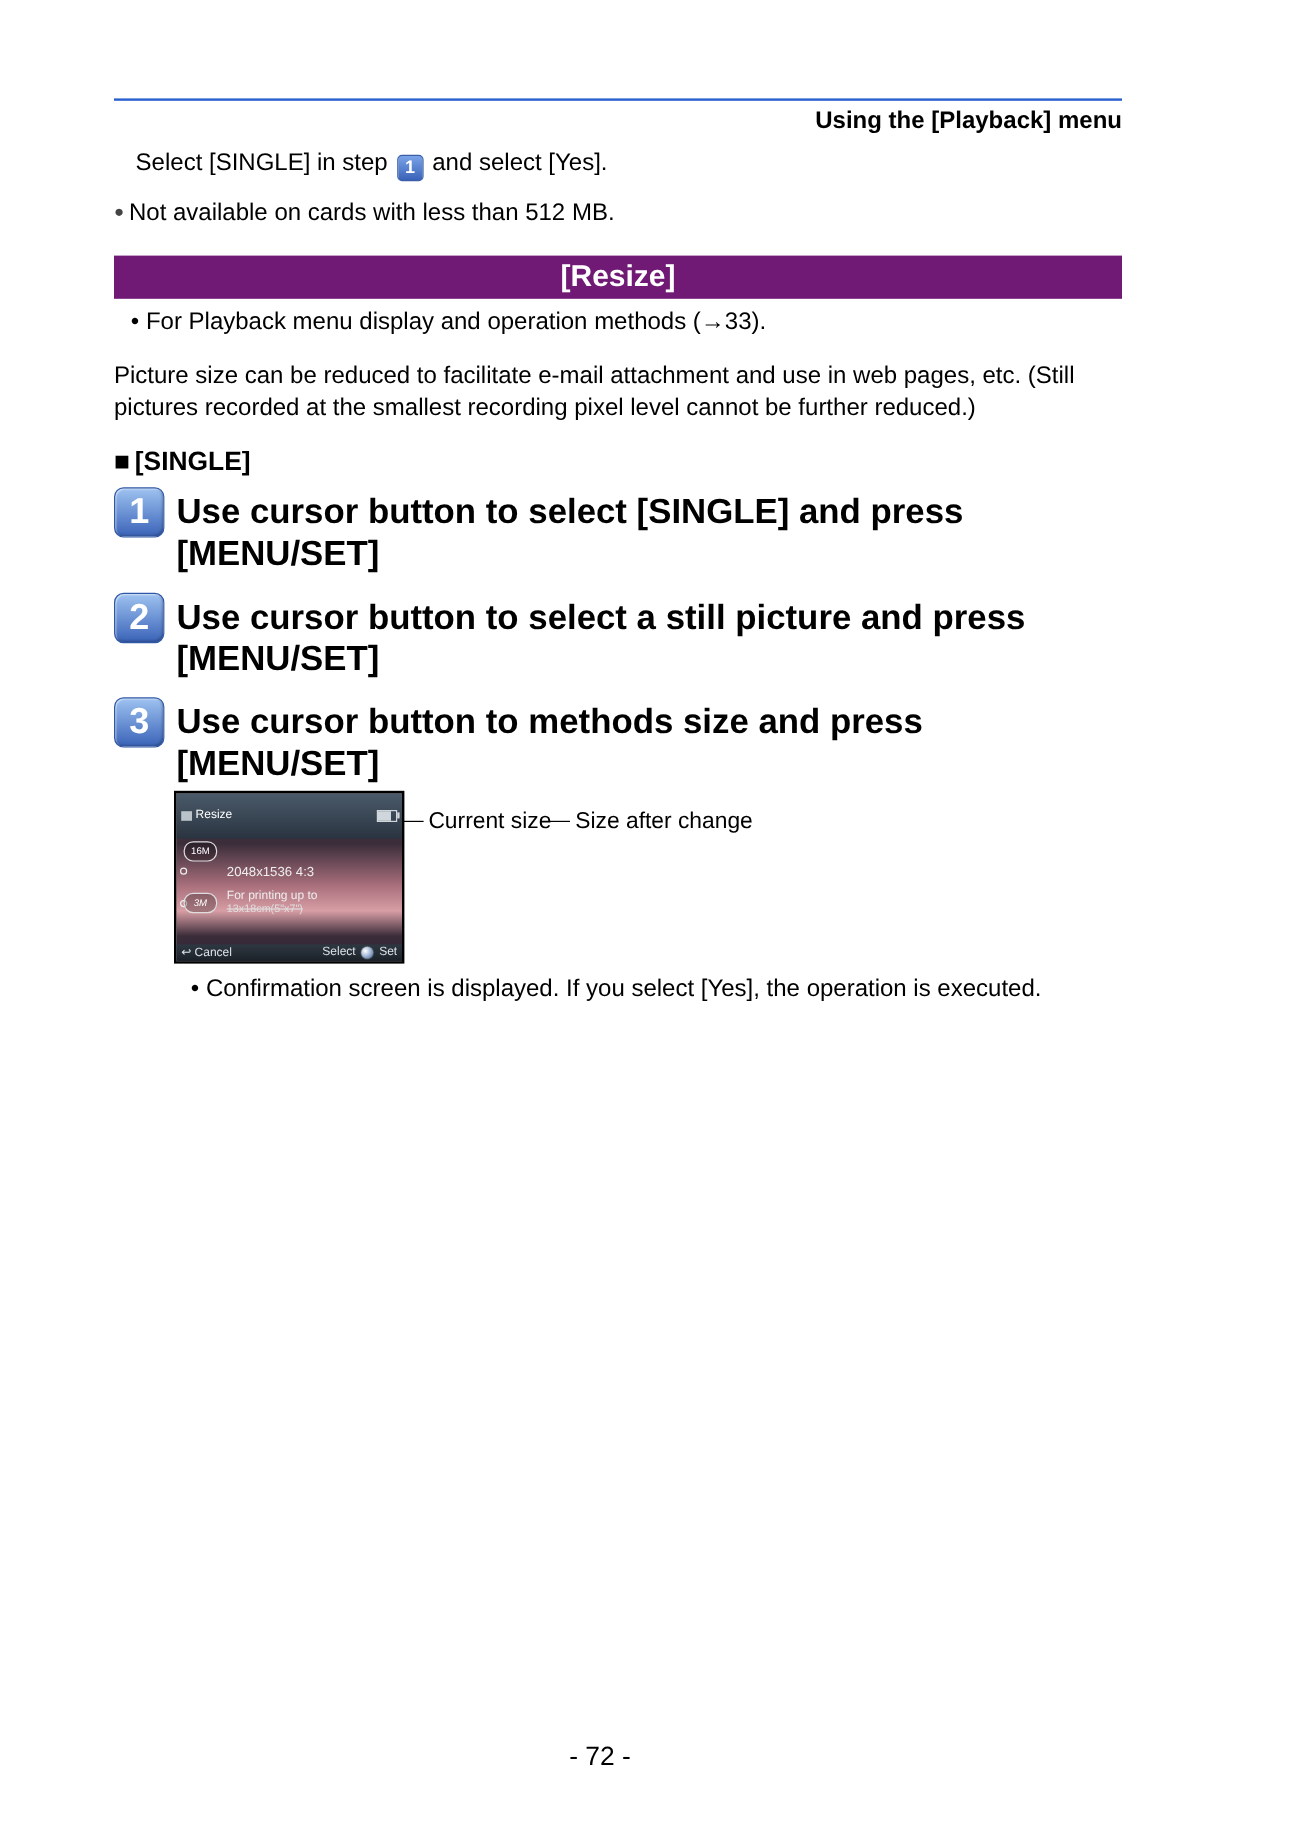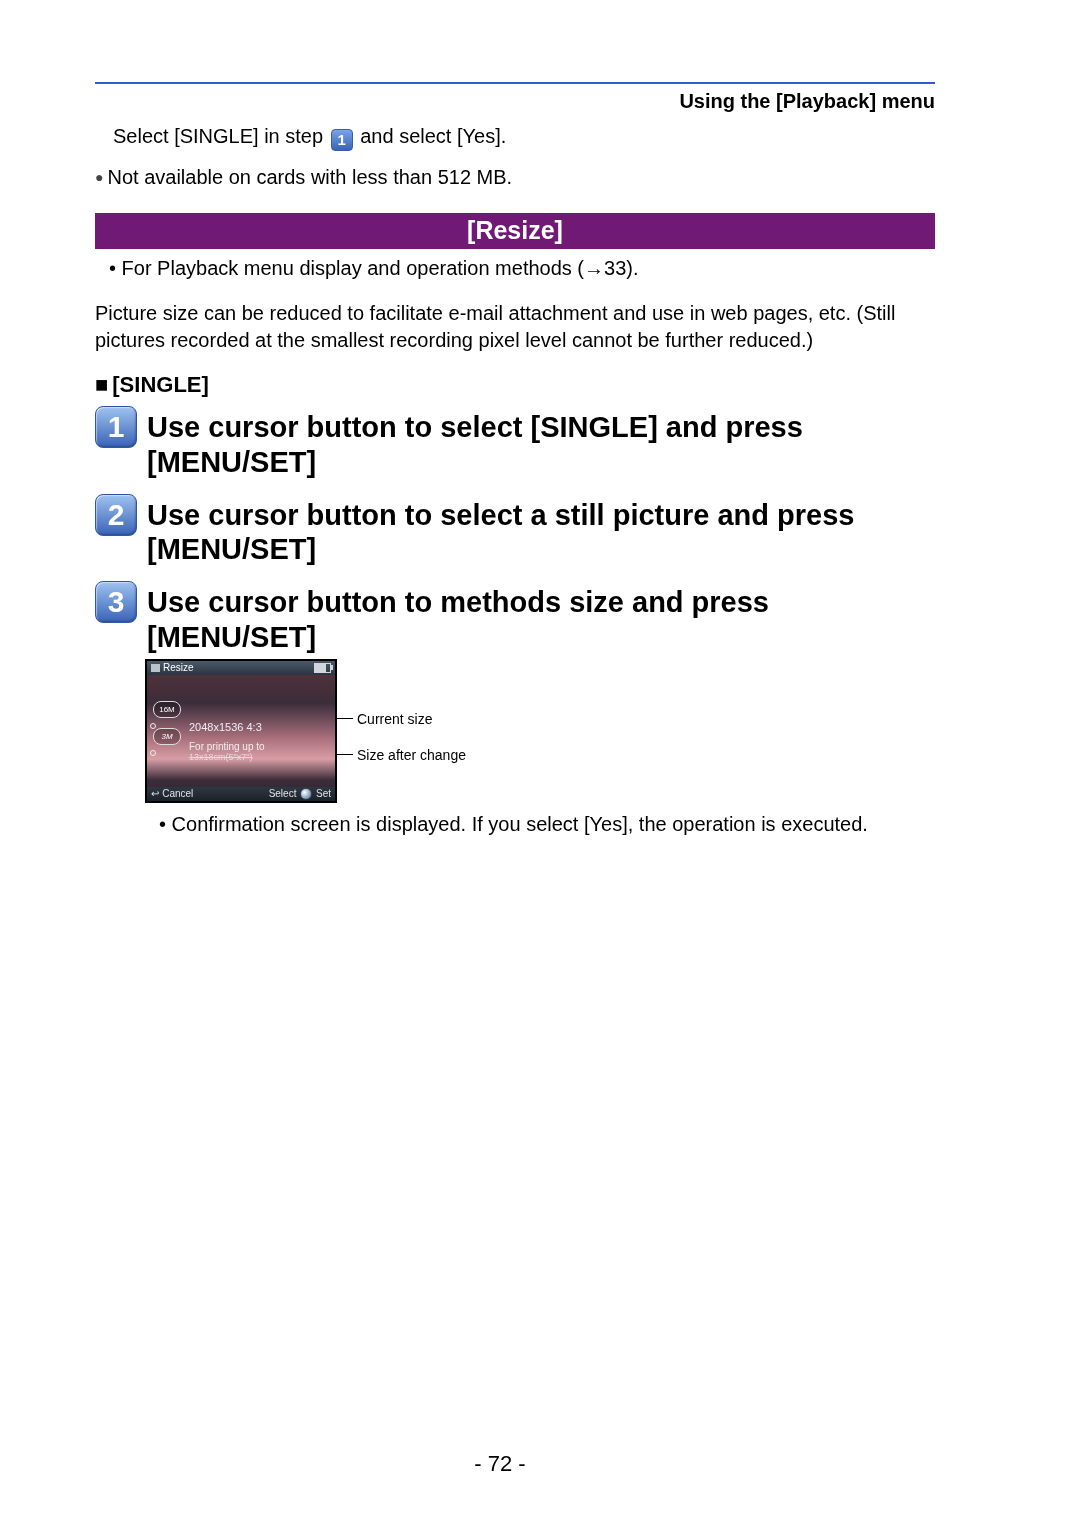--- a/index.html
+++ b/index.html
@@ -120,21 +120,21 @@
     position:relative;
     color:#fff;
     font-size:10px;
     overflow:hidden;
   }
   .ss-titlebar {
     position:absolute;
     top:0; left:0; right:0;
     height:14px;
     background:linear-gradient(#4a5a6a,#2a3440);
-    padding:0 4px;
+    padding:12px 4px;
     display:flex;
     align-items:center;
     justify-content:space-between;
   }
   .ss-titlebar .left { display:flex; align-items:center; gap:3px;}
   .ss-titlebar .ico {
     width:9px;height:8px;background:#bac2ca;display:inline-block;
   }
   .ss-battery {
     width:15px;height:8px;border:1px solid #cfd6dc;position:relative;
@@ -156,21 +156,21 @@
     left:6px;
     width:26px;height:15px;
     border:1px solid #ddd;
     border-radius:8px;
     background:rgba(0,0,0,.25);
     font-size:8px;
     color:#fff;
     display:flex;align-items:center;justify-content:center;
   }
   .ss-pill.a{top:40px;}
-  .ss-pill.b{top:67px;font-style:italic;}
+  .ss-pill.b{top:83px;font-style:italic;}
   .ss-circle {
     position:absolute;
     left:3px;
     width:4px;height:4px;border:1px solid #eee;border-radius:50%;
   }
   .ss-circle.a{top:62px;}
   .ss-circle.b{top:89px;}
   .ss-footer{
     position:absolute;bottom:0;left:0;right:0;height:14px;
     background:linear-gradient(#2e3842,#1b2128);
@@ -180,24 +180,23 @@
   .ss-footer .back::before{content:"↩ ";}
   .ss-footer .sel .dot{
     display:inline-block;width:10px;height:10px;border-radius:50%;
     background:radial-gradient(circle at 35% 35%, #fff, #8aa2c8 60%, #3a5a88);
     vertical-align:middle;margin:0 2px;
     box-shadow:0 0 1px #fff;
   }
   
   .callouts {
     display:flex;
-    flex-direction:column;
     justify-content:center;
     margin-left:0;
-    font-size:14px;
+    font-size:19px;
   }
   .callout-line {
     display:flex;
     align-items:center;
   }
   .lead {
     width:18px;
     border-top:1px solid #000;
     margin-right:4px;
     margin-left:-2px;

